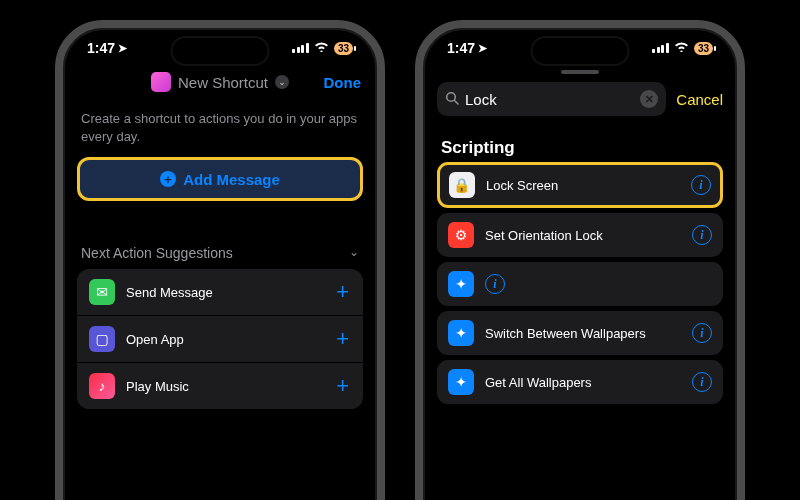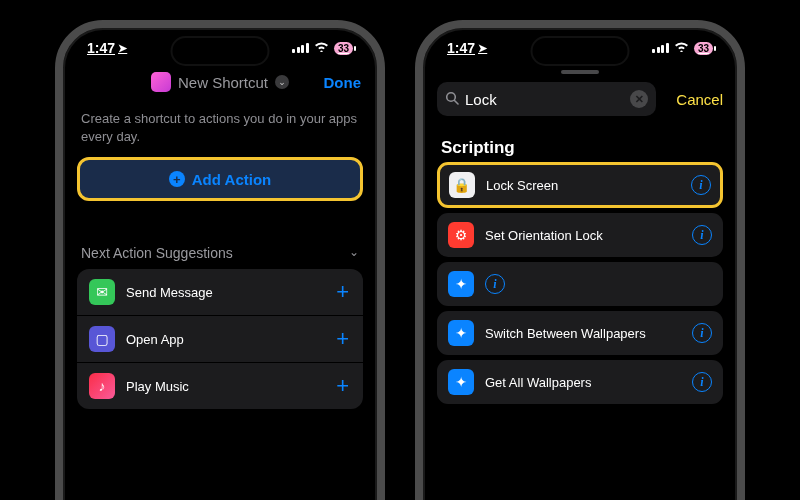--- a/index.html
+++ b/index.html
@@ -38,33 +38,32 @@
     box-shadow: 0 0 0 2px #111;
   }
   .statusbar {
     display: flex;
     justify-content: space-between;
     align-items: center;
     padding: 12px 24px 4px;
     color: #fff;
     font-size: 14px;
     font-weight: 600;
-    text-decoration: underline;
   }
   .status-left { display: flex; align-items: center; gap: 3px; }
   .status-right { display: flex; align-items: center; gap: 5px; }
   .loc-arrow {
     display: inline-block;
     transform: rotate(0deg);
     font-size: 11px;
   }
   .battery-pill {
     display: inline-flex;
     align-items: center;
-    background: #f9a8d4;
+    background: #fdba74;
     color: #000;
     border-radius: 8px;
     padding: 0 4px;
     font-size: 10px;
     font-weight: 700;
     height: 13px;
     line-height: 13px;
     position: relative;
   }
   .battery-pill::after {
@@ -215,21 +214,21 @@
   .grabber {
     width: 38px;
     height: 4px;
     background: #48484a;
     border-radius: 3px;
     margin: 10px auto 8px;
   }
   .searchrow {
     display: flex;
     align-items: center;
-    gap: 20px;
+    gap: 10px;
     padding: 0 14px 8px;
   }
   .searchfield {
     flex: 1;
     background: #1c1c1e;
     border-radius: 10px;
     height: 34px;
     display: flex;
     align-items: center;
     padding: 0 8px;
@@ -314,21 +313,21 @@
       <span>New Shortcut</span>
       <span class="nav-chevdown">⌄</span>
     </div>
     <div class="done">Done</div>
   </div>
 
   <div class="subtext">Create a shortcut to actions you do in your apps every day.</div>
 
   <div class="add-action">
     <span class="add-plus">+</span>
-    <span>Add Action</span>
+    <span>Add Message</span>
   </div>
 
   <div class="section-head">
     <span>Next Action Suggestions</span>
     <span class="chev">⌄</span>
   </div>
 
   <div class="list">
     <div class="row">
       <span class="row-icon ic-green">✉</span>

